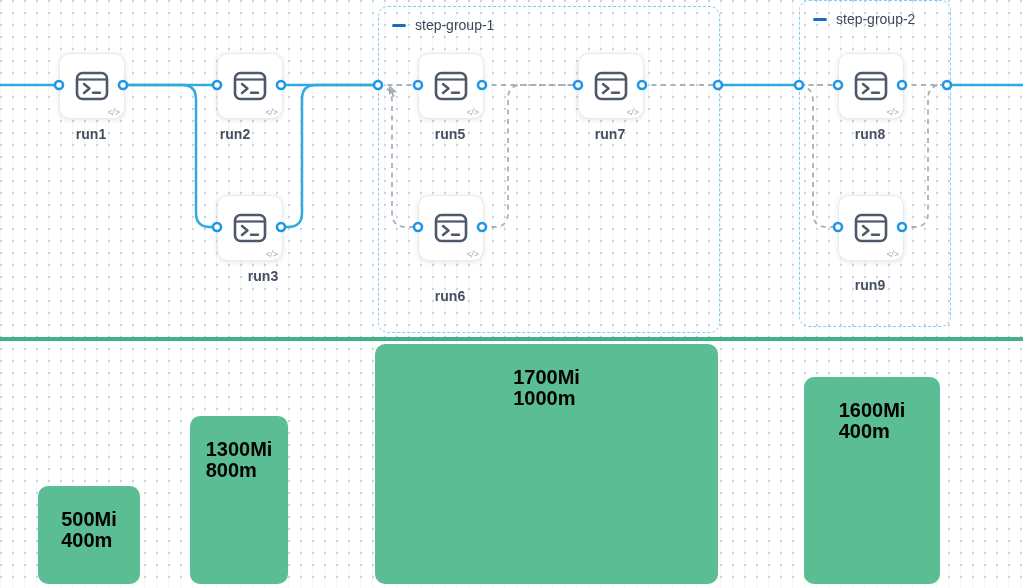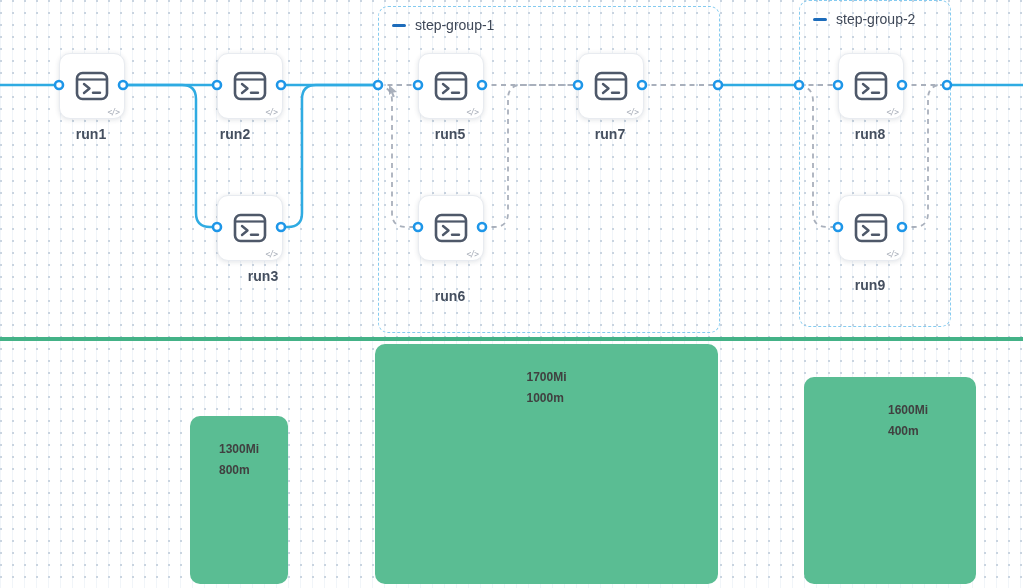--- a/index.html
+++ b/index.html
@@ -23,21 +23,21 @@
   .port{fill:#ffffff;stroke:#1e96e8;stroke-width:2.6;}
   .node{position:absolute;width:64px;height:64px;background:#ffffff;border:1px solid #e8ebf0;
         border-radius:11px;box-shadow:0 1px 5px rgba(20,35,60,.12);z-index:3;
         display:flex;align-items:center;justify-content:center;}
   .badge{position:absolute;right:5px;bottom:1px;font-size:8px;color:#a8aeb9;
          font-family:"DejaVu Sans Mono", monospace;letter-spacing:-1px;}
   .node-label{position:absolute;width:100px;text-align:center;font-size:14px;color:#454f5f;z-index:3;font-weight:bold;}
   .divider{position:absolute;left:0;top:337px;width:100%;height:4px;background:#44b287;z-index:1;}
   .bar{position:absolute;bottom:4px;border-radius:10px;z-index:1;display:flex;justify-content:center;}
   .bar-text{display:flex;flex-direction:column;align-items:flex-start;margin-top:23px;
-            font-size:12px;font-weight:bold;color:#404040;line-height:21px;}
+            font-size:20px;font-weight:bold;color:#000000;line-height:21px;}
   .cursor{position:absolute;z-index:5;}
 </style>
 </head>
 <body>
 
 <div id="canvas">
     <div class="group" style="left: 378px; top: 6px; width: 340px; height: 325px;">
       <div class="group-label">
         <span class="group-dash"></span>
         <span>step-group-1</span>
@@ -163,33 +163,39 @@
       <circle cx="642" cy="85" r="4" class="port"></circle>
       <circle cx="718" cy="85" r="4" class="port"></circle>
       <circle cx="799" cy="85" r="4" class="port"></circle>
       <circle cx="838" cy="85" r="4" class="port"></circle>
       <circle cx="902" cy="85" r="4" class="port"></circle>
       <circle cx="838" cy="227" r="4" class="port"></circle>
       <circle cx="902" cy="227" r="4" class="port"></circle>
       <circle cx="947" cy="85" r="4" class="port"></circle>
     </svg>
     <div class="divider"></div>
+    <div class="bar" style="left: 38px; width: 102px; top: 486px; background: rgb(90, 189, 147);">
+      <div class="bar-text">
+      <span>500Mi</span>
+      <span>400m</span>
+    </div>
+    </div>
     <div class="bar" style="left: 190px; width: 98px; top: 416px; background: rgb(90, 189, 147);">
       <div class="bar-text">
       <span>1300Mi</span>
       <span>800m</span>
     </div>
     </div>
     <div class="bar" style="left: 375px; width: 343px; top: 344px; background: rgb(90, 189, 147);">
       <div class="bar-text">
       <span>1700Mi</span>
       <span>1000m</span>
     </div>
     </div>
-    <div class="bar" style="left: 804px; width: 136px; top: 377px; background: rgb(90, 189, 147); padding-left: 36px;">
+    <div class="bar" style="left: 804px; width: 136px; top: 377px; background: rgb(90, 189, 147);">
       <div class="bar-text">
       <span>1600Mi</span>
       <span>400m</span>
     </div>
     </div>
     <div class="cursor" style="left: 388px; top: 84px;"><svg width="11" height="14" viewBox="0 0 11 14">
   <path d="M1 1 L9 8 L5.2 8.4 L6.8 12.6 L4.8 13.3 L3.3 9.2 L1 11 Z" fill="#9aa2b0" opacity="0.85"></path>
       </svg></div>
   </div>
 

